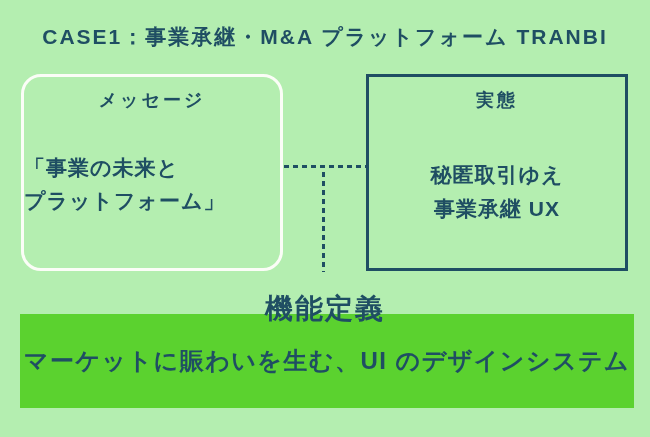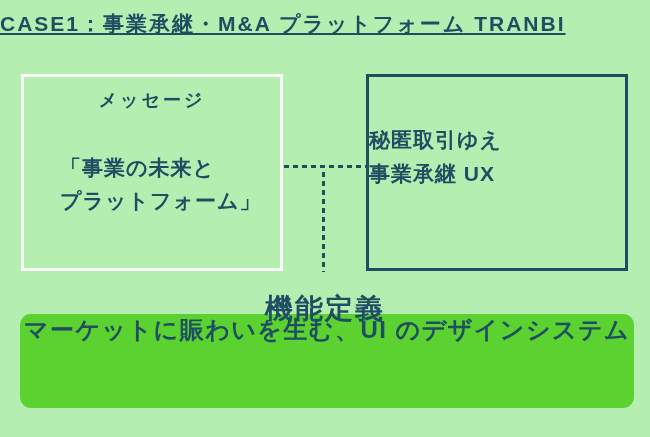--- a/index.html
+++ b/index.html
@@ -11,60 +11,60 @@
     width: 650px;
     height: 437px;
     overflow: hidden;
     background: var(--bg, #b4eeb0);
     color: var(--ink, #1f4e63);
     font-family: "Liberation Sans", "DejaVu Sans", sans-serif;
     font-weight: bold;
   }
   .title {
     position: absolute;
-    top: 10px;
+    top: 23px;
     left: 0;
     right: 0;
+    text-align: center;
     font-size: 21px;
     letter-spacing: 2px;
     white-space: nowrap;
-    text-decoration: underline;
   }
   .box {
     position: absolute;
     top: 74px;
     width: 256px;
     height: 191px;
     box-sizing: content-box;
     border: 3px solid;
   }
   .box-message {
     left: 21px;
     border-color: var(--box-light, #fbfdf7);
+    border-radius: 20px;
   }
   .box-reality {
     left: 366px;
     border-color: var(--ink, #1f4e63);
   }
   .box-label {
     margin-top: 11px;
     text-align: center;
     font-size: 18px;
     letter-spacing: 3px;
   }
   .quote {
     margin-top: 39px;
-    padding-left: 36px;
     font-size: 21px;
     line-height: 33px;
     letter-spacing: 1px;
   }
   .reality-text {
     margin-top: 46px;
-    text-align: left;
+    text-align: center;
     font-size: 21px;
     line-height: 34px;
     letter-spacing: 1px;
   }
   .connector-h {
     position: absolute;
     left: 284px;
     top: 165px;
     width: 82px;
     height: 3px;
@@ -89,23 +89,23 @@
     z-index: 2;
   }
   .banner {
     position: absolute;
     left: 20px;
     top: 314px;
     width: 614px;
     height: 94px;
     background: var(--accent, #5bd22f);
     display: flex;
+    align-items: center;
     justify-content: center;
     z-index: 1;
-    border-radius: 11px;
   }
   .banner-text {
     font-size: 24px;
     letter-spacing: 1.5px;
     white-space: nowrap;
   }
 </style>
 </head>
 <body>
 
@@ -115,20 +115,21 @@
 
   <div class="box box-message">
     <div class="box-label">メッセージ</div>
     <div class="quote">
       <div>「事業の未来と</div>
       <div>プラットフォーム」</div>
     </div>
   </div>
 
   <div class="box box-reality">
+    <div class="box-label">実態</div>
     <div class="reality-text">
       <div>秘匿取引ゆえ</div>
       <div>事業承継 UX</div>
     </div>
   </div>
 
   <div class="connector-h"></div>
   <div class="connector-v"></div>
 
   <div class="func-label">機能定義</div>

